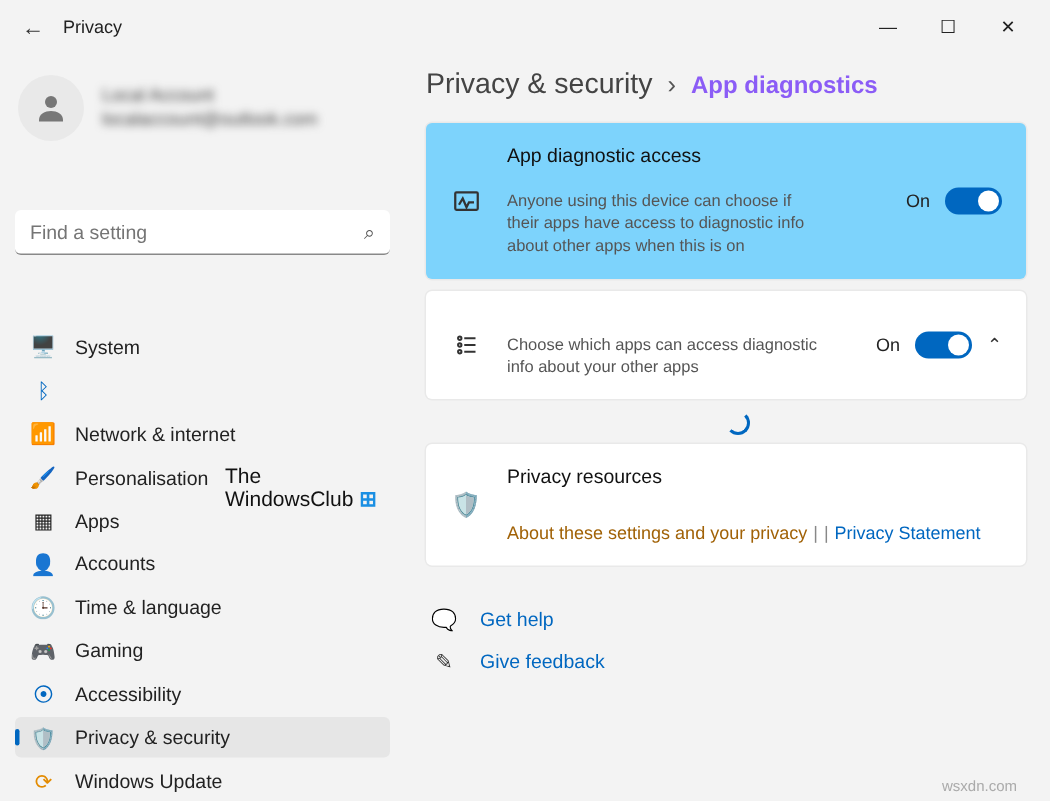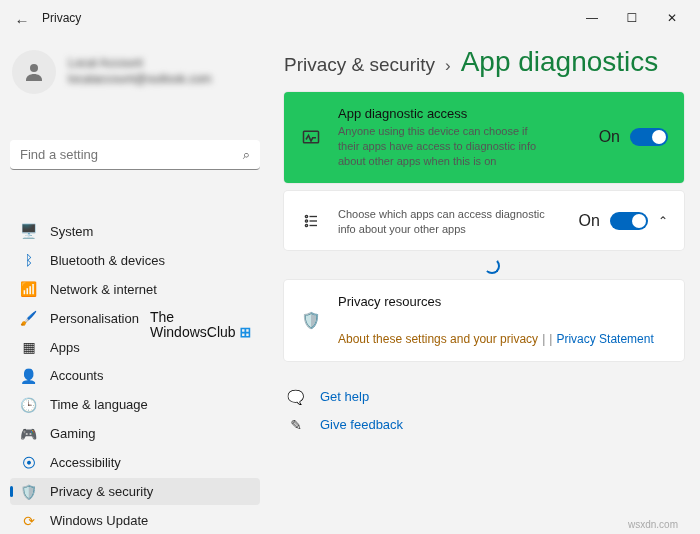--- a/index.html
+++ b/index.html
@@ -20,29 +20,29 @@
 .search .sicon { position: absolute; right: 10px; top: 7px; color: #555; font-size: 13px; }
 .nav { display: flex; flex-direction: column; gap: 2px; margin-top: 6px; overflow: hidden; }
 .nav-item { display: flex; align-items: center; gap: 12px; height: 34px; padding: 0 10px; border-radius: 4px; font-size: 13px; color: #222; position: relative; }
 .nav-item.active { background: #e6e6e6; }
 .nav-item.active::before { content: ""; position: absolute; left: 0; top: 8px; bottom: 8px; width: 3px; background: #0067c0; border-radius: 2px; }
 .nav-item .ni-icon { width: 18px; height: 18px; display: flex; align-items: center; justify-content: center; font-size: 14px; }
 .content { flex: 1; padding: 10px 16px 0 14px; overflow: hidden; }
 .breadcrumb { display: flex; align-items: baseline; gap: 10px; margin-bottom: 14px; flex-wrap: wrap; }
 .bc-parent { font-size: 19px; color: #444; }
 .bc-sep { font-size: 17px; color: #555; }
-.bc-current { font-size: 28px; font-weight: 400; color: #15803d; }
+.bc-current { font-size: 16px; font-weight: 700; color: #8b5cf6; }
 .card { background: #fff; border-radius: 4px; margin-bottom: 8px; padding: 14px 16px; display: flex; align-items: center; gap: 16px; box-shadow: 0 0 0 1px rgba(0,0,0,0.04); }
-.card.hl { background: #22c55e; }
+.card.hl { background: #7dd3fc; }
 .card .c-icon { width: 22px; display: flex; align-items: center; justify-content: center; color: #333; }
 .card .c-body { flex: 1; }
 .card .c-title { font-size: 13px; color: #111; line-height: 1.25; }
-.card .c-desc { font-size: 11px; color: #555; line-height: 1.35; margin-top: 2px; max-width: 210px; }
+.card .c-desc { font-size: 11px; color: #555; line-height: 1.35; margin-top: 15px; max-width: 210px; }
 .card .c-right { display: flex; align-items: center; gap: 10px; }
-.toggle-label { font-size: 16px; color: #222; }
+.toggle-label { font-size: 12px; color: #222; }
 .toggle { width: 38px; height: 18px; border-radius: 10px; background: #0067c0; position: relative; }
 .toggle::after { content: ""; position: absolute; right: 2px; top: 2px; width: 14px; height: 14px; background: #fff; border-radius: 50%; }
 .chev { font-size: 12px; color: #333; }
 .spinner-row { height: 22px; position: relative; }
 .spinner-row .arc { position: absolute; left: 50%; top: 0; width: 16px; height: 16px; border: 2px solid transparent; border-right-color: #0067c0; border-bottom-color: #0067c0; border-radius: 50%; }
 .privacy-card .c-desc { max-width: none; color: #0067c0; font-size: 12px; }
 .privacy-card .c-title { margin-bottom: 20px; }
 .linkrow { display: flex; flex-wrap: wrap; gap: 4px; }
 .linkrow span.sep { color: #888; }
 .helprow { display: flex; align-items: center; gap: 14px; padding: 6px 2px; font-size: 13px; color: #0067c0; }
@@ -81,21 +81,20 @@
       <input type="text" placeholder="Find a setting" style="">
       <span class="sicon">⌕</span>
     </div>
     <div class="nav">
       <div class="nav-item">
           <span class="ni-icon">🖥️</span>
           <span>System</span>
         </div>
       <div class="nav-item">
           <span class="ni-icon" style="color:#0067c0">ᛒ</span>
-          <span>Bluetooth &amp; devices</span>
         </div>
       <div class="nav-item">
           <span class="ni-icon" style="color:#0aa">📶</span>
           <span>Network &amp; internet</span>
         </div>
       <div class="nav-item">
           <span class="ni-icon">🖌️</span>
           <span>Personalisation</span>
         </div>
       <div class="nav-item">

